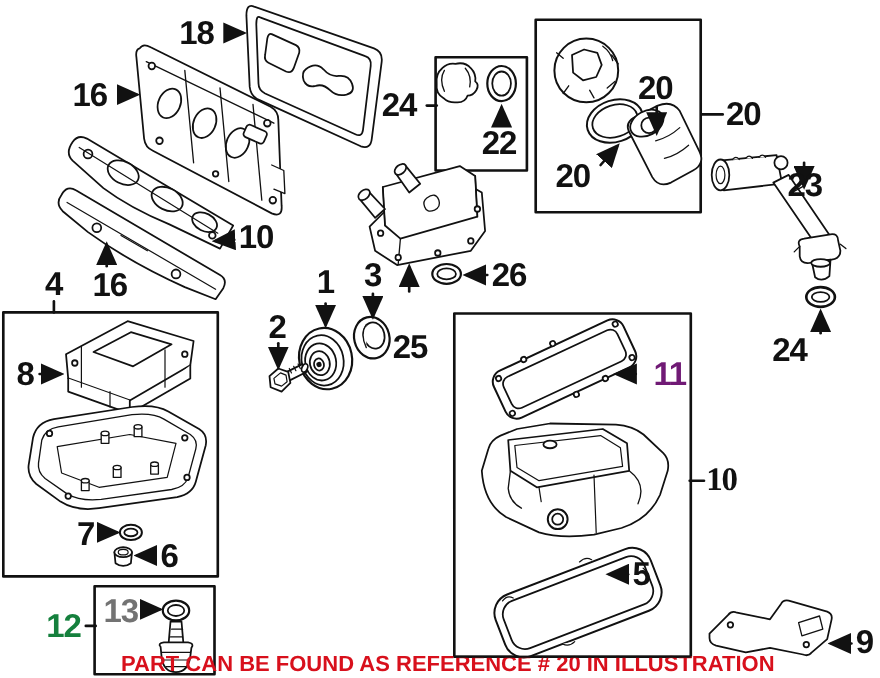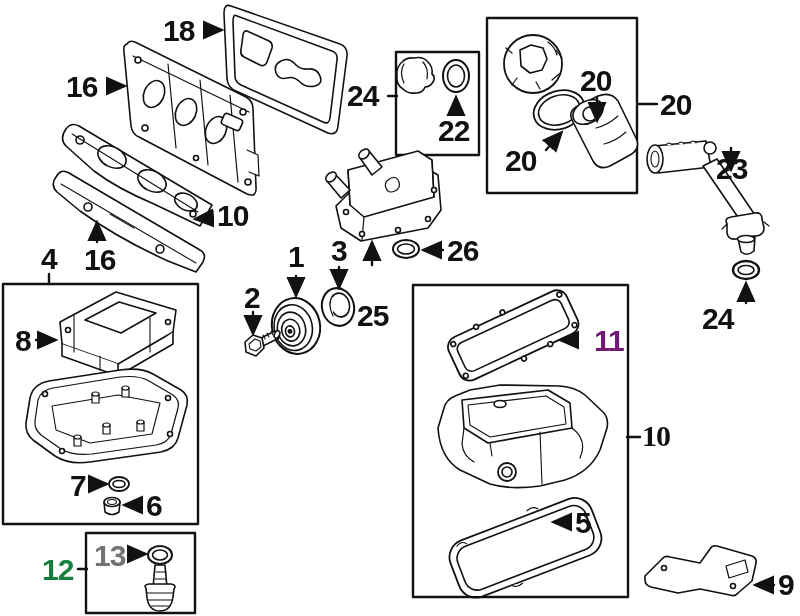--- a/index.html
+++ b/index.html
@@ -318,16 +318,17 @@
     <div class="lbl" style="left: 580px; top: 66px; color: rgb(17, 17, 17);">20</div>
     <div class="lbl" style="left: 505px; top: 146px; color: rgb(17, 17, 17);">20</div>
     <div class="lbl" style="left: 347px; top: 81px; color: rgb(17, 17, 17);">24</div>
     <div class="lbl" style="left: 438px; top: 116px; color: rgb(17, 17, 17); text-align: center;">22</div>
     <div class="lbl" style="left: 716px; top: 119px; color: rgb(17, 17, 17); margin-top: 35px;">23</div>
     <div class="lbl" style="left: 702px; top: 304px; color: rgb(17, 17, 17);">24</div>
     <div class="lbl" style="left: 357px; top: 264px; color: rgb(17, 17, 17); margin-top: 37px;">25</div>
     <div class="lbl" style="left: 447px; top: 236px; color: rgb(17, 17, 17);">26</div>
   </div>
 
+  <div class="notice" style="color: rgb(216, 16, 28);">PART CAN BE FOUND AS REFERENCE # 20 IN ILLUSTRATION</div>
 
   <div class="strike-h" style="background: rgb(17, 17, 17);"></div>
 
 </div>
 
 </body></html>

